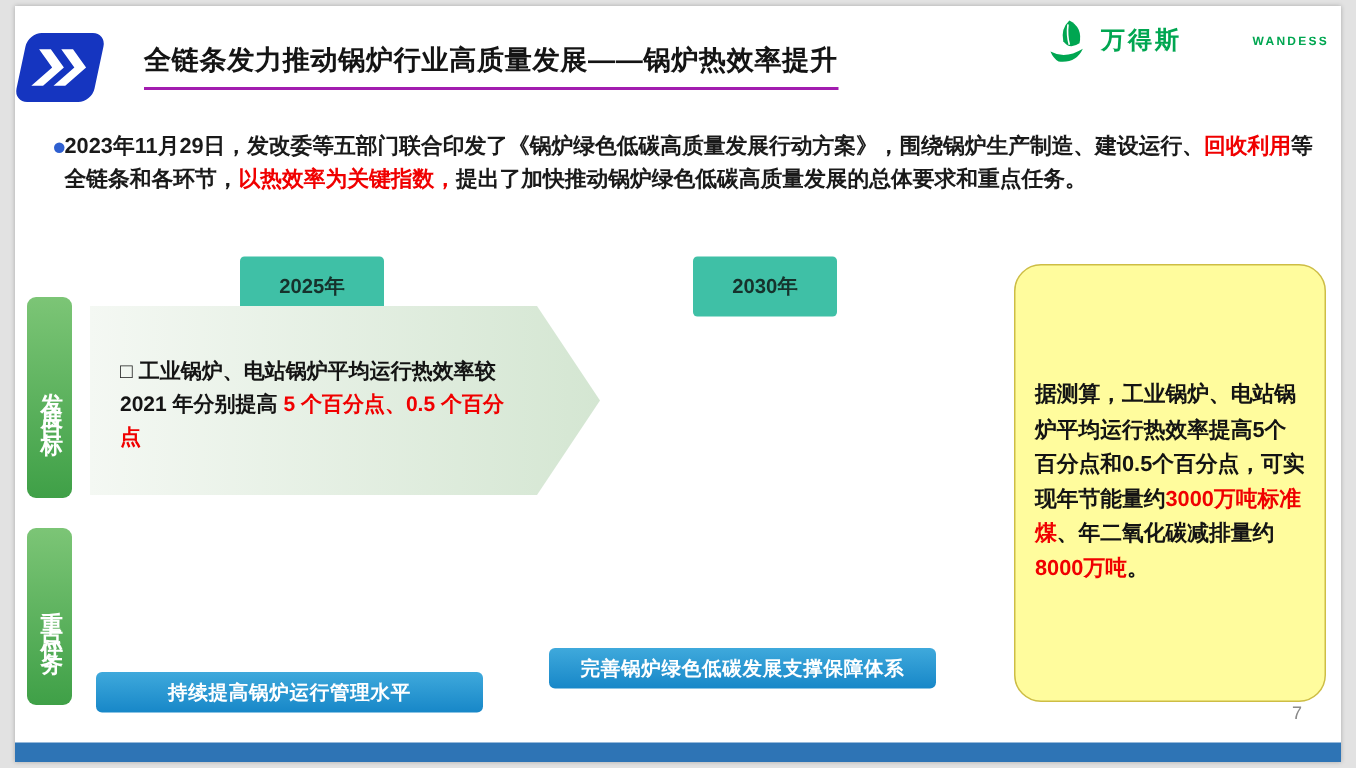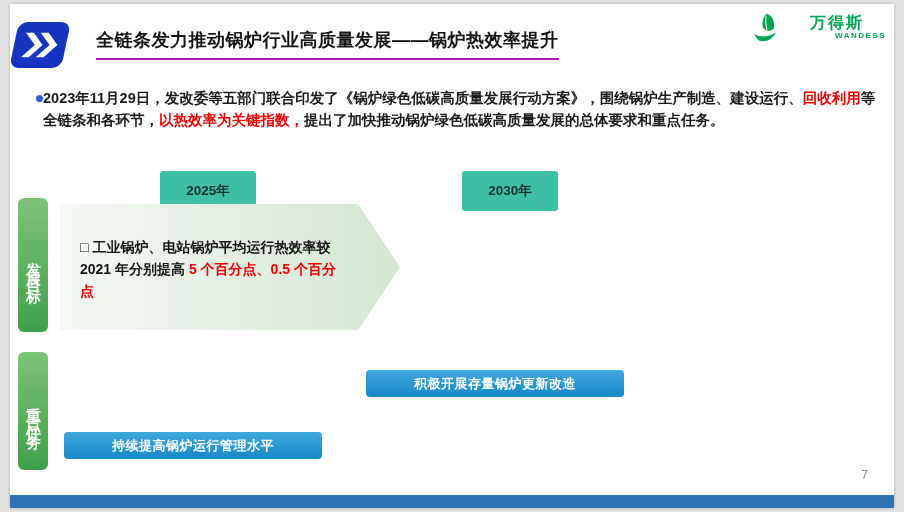--- a/index.html
+++ b/index.html
@@ -3,21 +3,21 @@
 <meta charset="utf-8">
 <style>
   html,body{margin:0;padding:0;background:#e9e9e9;font-family:"Liberation Sans","DejaVu Sans",sans-serif;}
   .stage{position:relative;width:904px;height:512px;background:#e2e2e2;overflow:hidden;}
   .slide{position:absolute;left:10px;top:4px;width:884px;height:504px;background:#ffffff;box-shadow:0 0 3px rgba(0,0,0,.25);}
 
   
   .chevron-box{position:absolute;left:4px;top:18px;width:52px;height:46px;background:#1535c0;border-radius:9px;transform:skewX(-12deg);display:flex;align-items:center;justify-content:center;}
   .page-title{position:absolute;left:86px;top:24px;font-size:18px;font-weight:700;color:#141414;border-bottom:2px solid #a21caf;padding-bottom:6px;letter-spacing:.5px;}
   .logo{position:absolute;right:8px;top:6px;display:flex;align-items:center;gap:4px;}
-  .logo-texts{display:flex;flex-direction:column;align-items:center;line-height:1.05;}
+  .logo-texts{display:flex;flex-direction:row;align-items:center;line-height:1.05;}
   .logo-name{color:#00a651;font-weight:700;font-size:16px;letter-spacing:2px;}
   .logo-sub{color:#00a651;font-size:8px;font-weight:700;letter-spacing:1.5px;padding-left:47px;}
 
   
   .intro{position:absolute;left:26px;top:84px;width:848px;display:flex;gap:0;}
   .bullet-dot{width:7px;height:7px;border-radius:50%;background:#2e5fd0;margin-top:7px;flex:none;}
   .intro-text{font-size:14.5px;line-height:1.5;color:#1a1a1a;font-weight:600;}
   .red{color:#f00000;}
 
   
@@ -38,21 +38,21 @@
   .sq{font-weight:400;margin-right:4px;}
 
   
   .summary-box{position:absolute;left:666px;top:172px;width:208px;height:292px;background:#fffc9d;border:1px solid #cdbd45;border-radius:18px;box-sizing:border-box;padding:10px 13px;display:flex;align-items:center;}
   .summary-text{font-size:14.5px;font-weight:700;color:#141414;line-height:1.6;}
 
   
   .task-pill{position:absolute;width:258px;height:27px;background:linear-gradient(to bottom,#3fa9dc,#1787c8);border-radius:4px;color:#ffffff;font-size:13px;font-weight:700;display:flex;align-items:center;justify-content:center;letter-spacing:.5px;}
   .pill-1{left:54px;top:366px;}
   .pill-2{left:356px;top:366px;}
-  .pill-3{left:54px;top:428px;}
+  .pill-3{left:54px;top:444px;}
   .pill-4{left:356px;top:428px;}
 
   .page-number{position:absolute;right:26px;bottom:26px;font-size:12px;color:#8a8a8a;}
   .bottom-bar{position:absolute;left:0;bottom:0;width:100%;height:13px;background:#2e74b5;}
 </style>
 </head>
 <body>
 
 <div class="stage">
   <div class="slide">
@@ -89,20 +89,25 @@
 
     <div class="year-chip chip-2025">2025年</div>
     <div class="year-chip chip-2030">2030年</div>
 
     <div class="t-arrow arrow-1">
       <div class="arrow-text">
         <span class="sq">□</span><span>工业锅炉、电站锅炉平均运行热效率较 2021 年分别提高 </span><span class="red">5 个百分点、0.5 个百分点</span>
       </div>
     </div>
 
+    <div class="summary-box">
+      <div class="summary-text">
+        <span>据测算，工业锅炉、电站锅炉平均运行热效率提高5个百分点和0.5个百分点，可实现年节能量约</span><span class="red">3000万吨标准煤</span><span>、年二氧化碳减排量约</span><span class="red">8000万吨</span><span>。</span>
+      </div>
+    </div>
 
-    <div class="task-pill pill-2">积极开展存量锅炉更新改造</div>
     <div class="task-pill pill-3">持续提高锅炉运行管理水平</div>
+    <div class="task-pill pill-4">完善锅炉绿色低碳发展支撑保障体系</div>
 
     <div class="page-number">7</div>
     <div class="bottom-bar"></div>
   </div>
 </div>
 
 </body></html>

